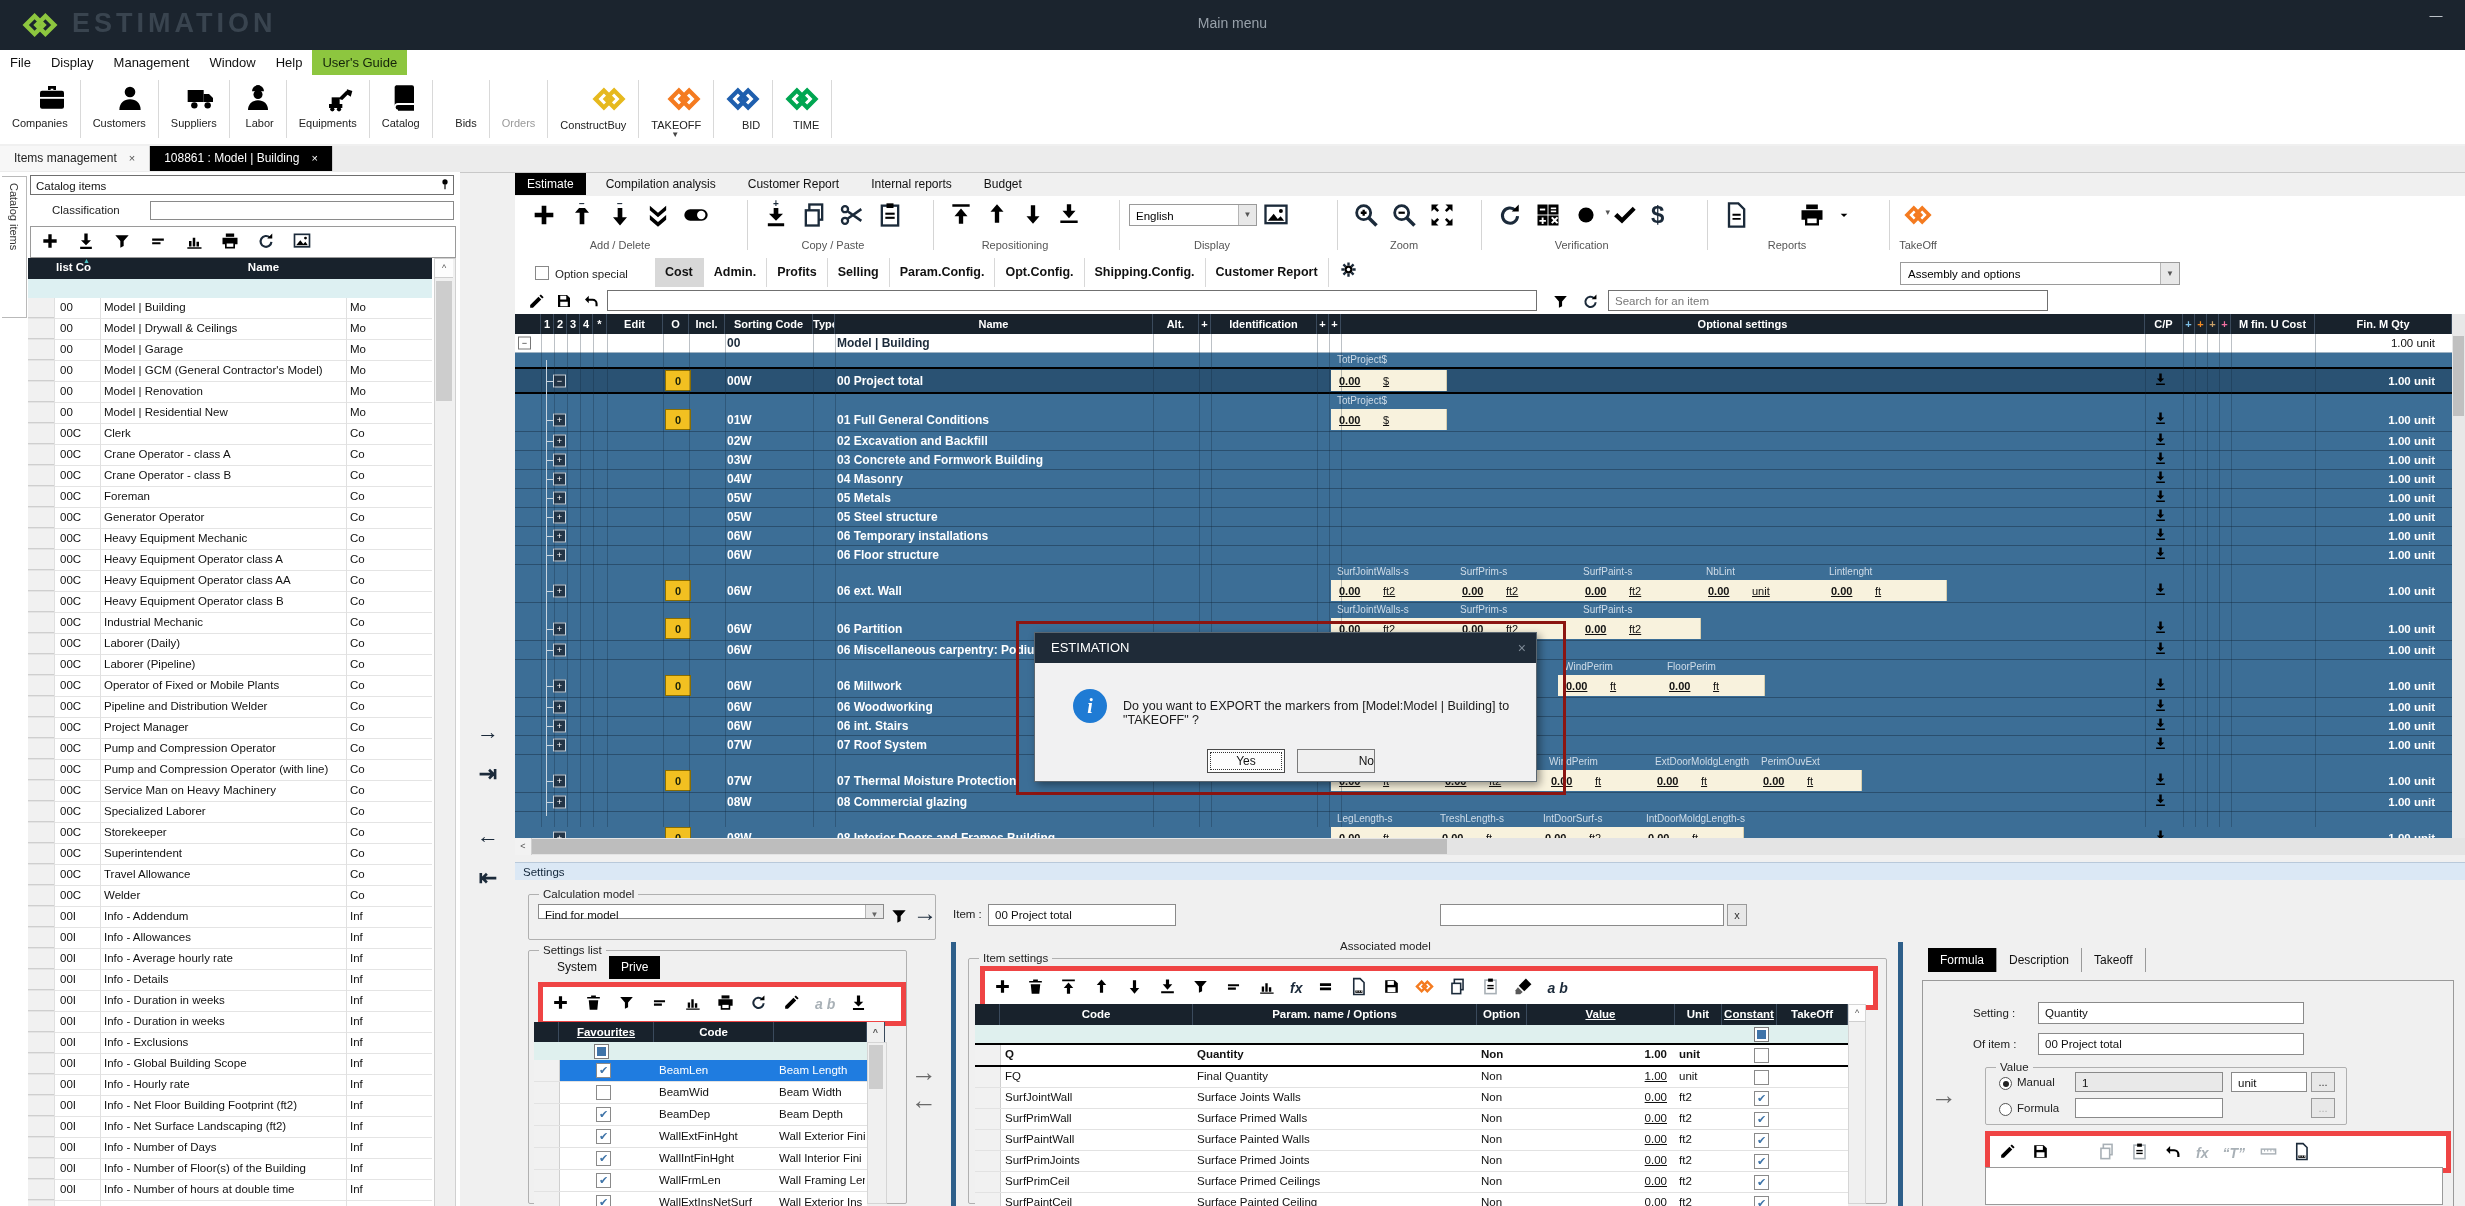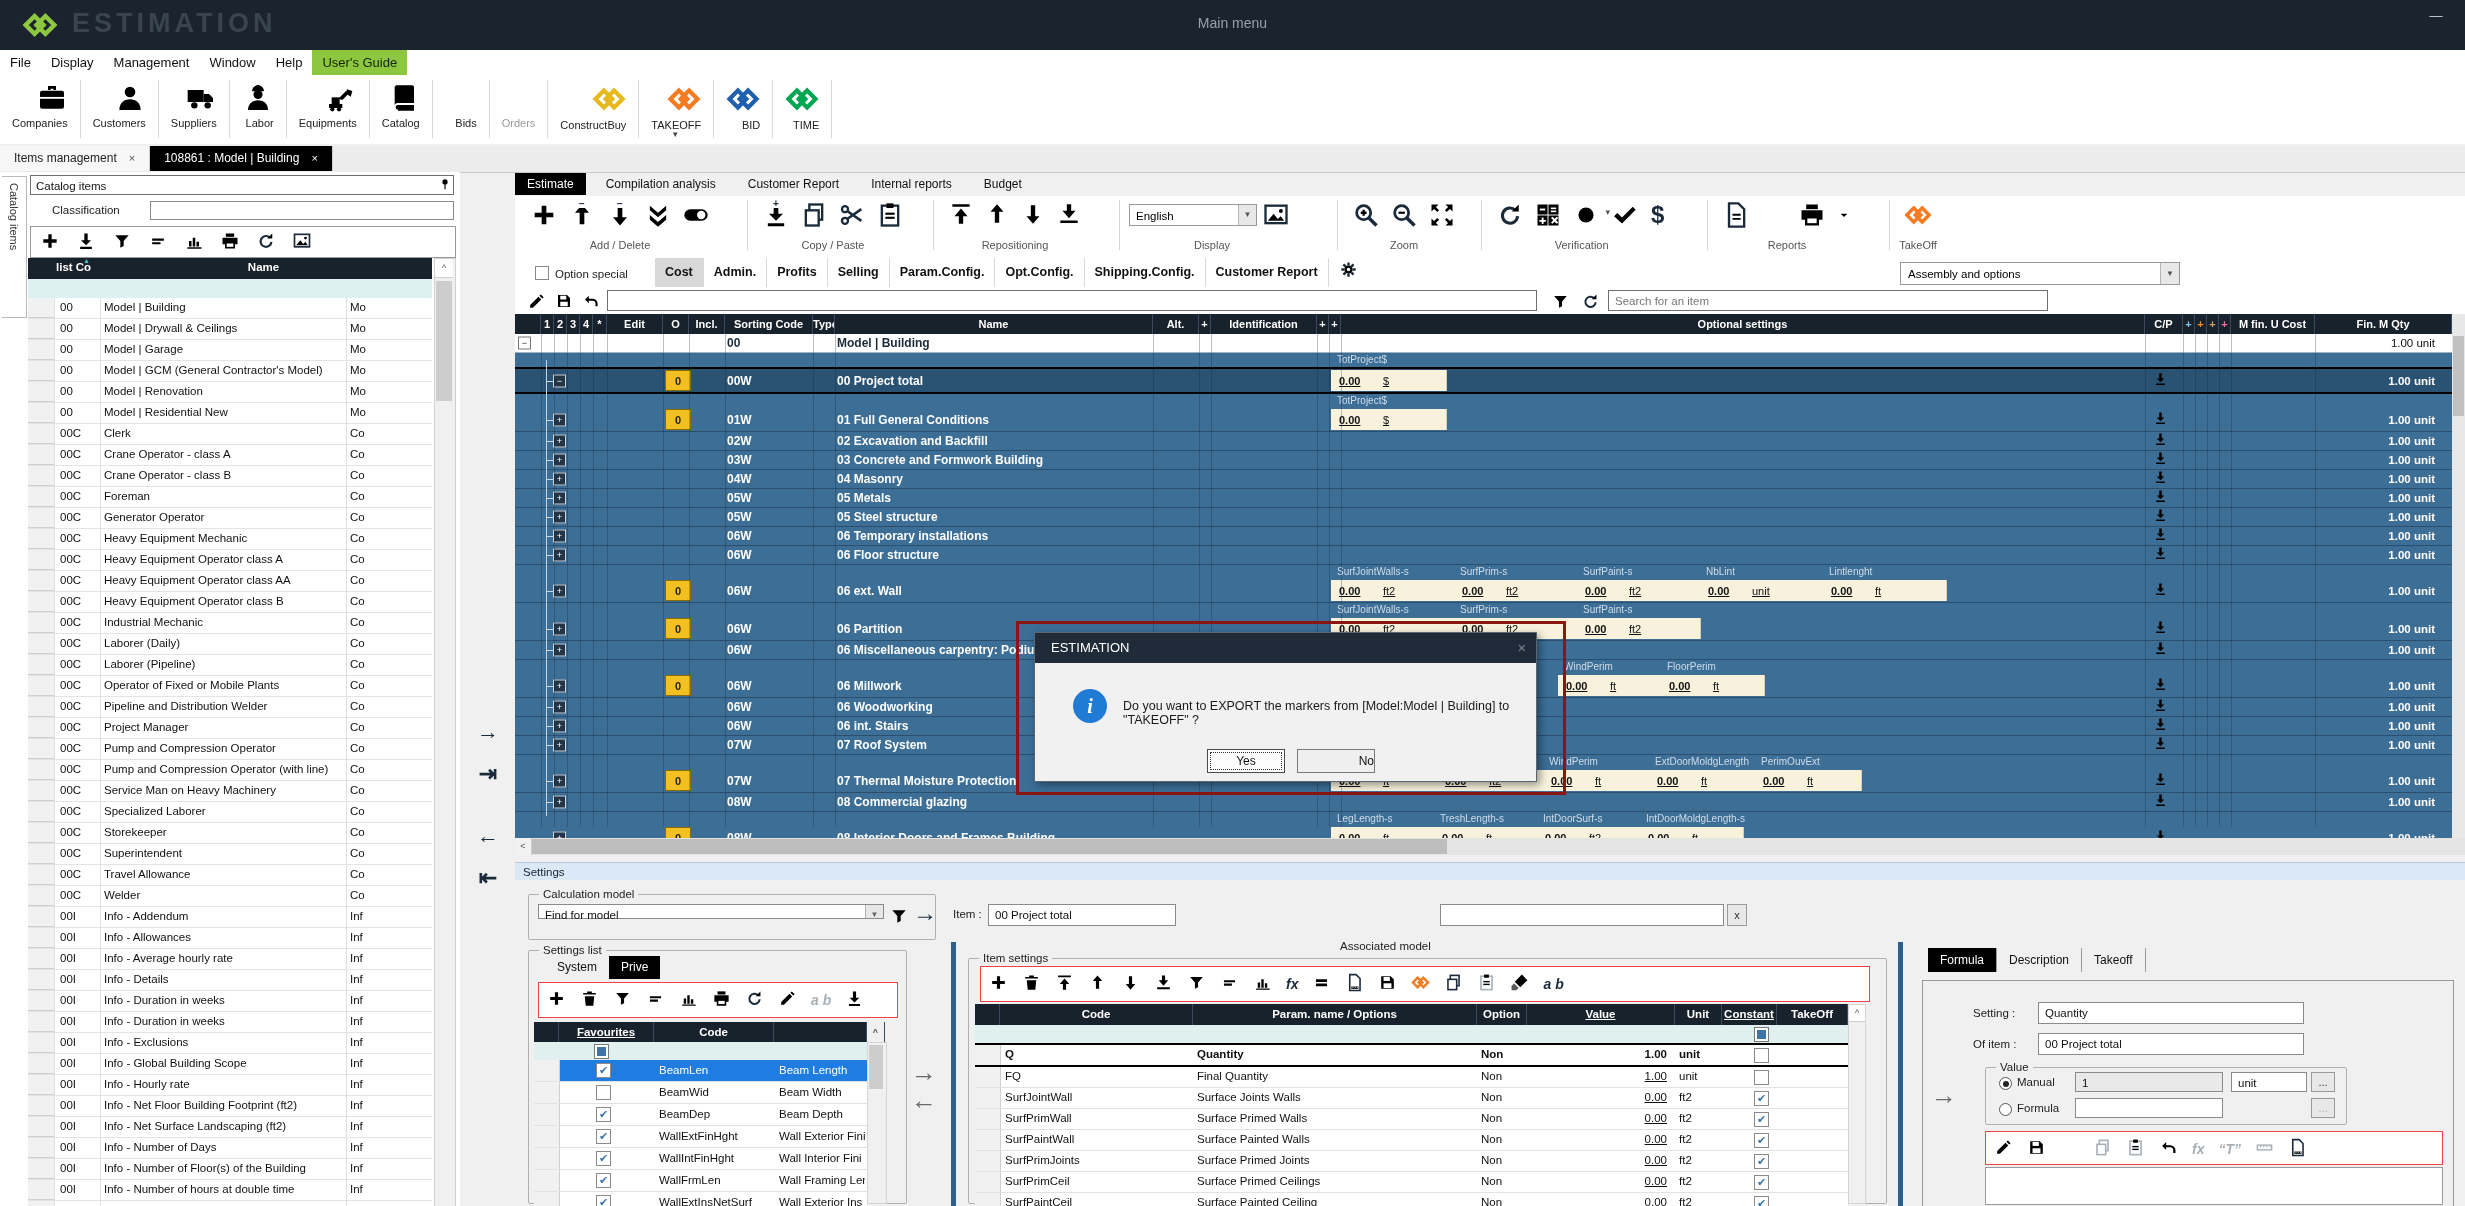--- a/index.html
+++ b/index.html
@@ -133,21 +133,21 @@
   fieldset.fs{position:absolute;border:1px solid #b0b0b0;border-radius:2px;margin:0;padding:0;background:transparent;}
   fieldset.fs legend{font-size:11.5px;color:#222;margin-left:10px;padding:0 4px;}
   .combo{position:absolute;background:#fff;border:1px solid #8a8a8a;font-size:11.5px;box-sizing:border-box;line-height:20px;padding-left:6px;color:#111;}
   .combo .cbtn{position:absolute;right:0;top:0;width:17px;height:100%;background:#e8e8e8;border-left:1px solid #b5b5b5;color:#666;font-size:8px;text-align:center;line-height:19px;}
   .inp{position:absolute;background:#fff;border:1px solid #8a8a8a;font-size:11.5px;box-sizing:border-box;line-height:20px;padding-left:6px;color:#111;white-space:nowrap;overflow:hidden;}
   .lbl{position:absolute;font-size:11.5px;color:#222;}
   .bigarrow{position:absolute;font-size:24px;font-weight:bold;color:#1b2a3a;line-height:22px;}
   .greyarrow{position:absolute;font-size:26px;font-weight:bold;color:#6a6a6a;line-height:24px;}
   .sl-tab{display:inline-block;height:23px;line-height:23px;padding:0 12px;font-size:12px;color:#111;}
   .sl-tab.act{background:#000;color:#fff;}
-  .minitb{position:absolute;border:1px solid #ef4444;background:#fff;white-space:nowrap;}
+  .minitb{position:absolute;border:5px solid #ef4444;background:#fff;white-space:nowrap;}
   .minitb .ic{margin:6px 6px 0 8px;color:#1b2a3a;}
   .minitb .ic.grey{color:#a8b0b6;}
   .dkhead{position:absolute;background:#18222c;color:#fff;font-size:11.5px;font-weight:bold;}
   .dkhead .hc{position:absolute;top:0;height:100%;line-height:20px;text-align:center;border-right:1px solid #3a4a5c;box-sizing:border-box;overflow:hidden;white-space:nowrap;}
   .filtrow{position:absolute;background:#dff0ee;border-bottom:1px solid #c2d6d4;}
   .fsq{position:absolute;width:13px;height:13px;background:#fff;border:1px solid #7a7a7a;}
   .fsq i{position:absolute;left:2px;top:2px;right:2px;bottom:2px;background:#3f74a8;}
   .cb2{position:absolute;width:13px;height:13px;background:#fff;border:1px solid #8a8a8a;font-size:11px;line-height:12px;text-align:center;color:#3f74a8;}
   .srow{position:relative;font-size:11.5px;color:#111;background:#fff;border-bottom:1px solid #e2e2e2;}
   .srow .rh{position:absolute;left:0;top:0;bottom:0;width:25px;background:#f1f1f1;border-right:1px solid #cfcfcf;}

